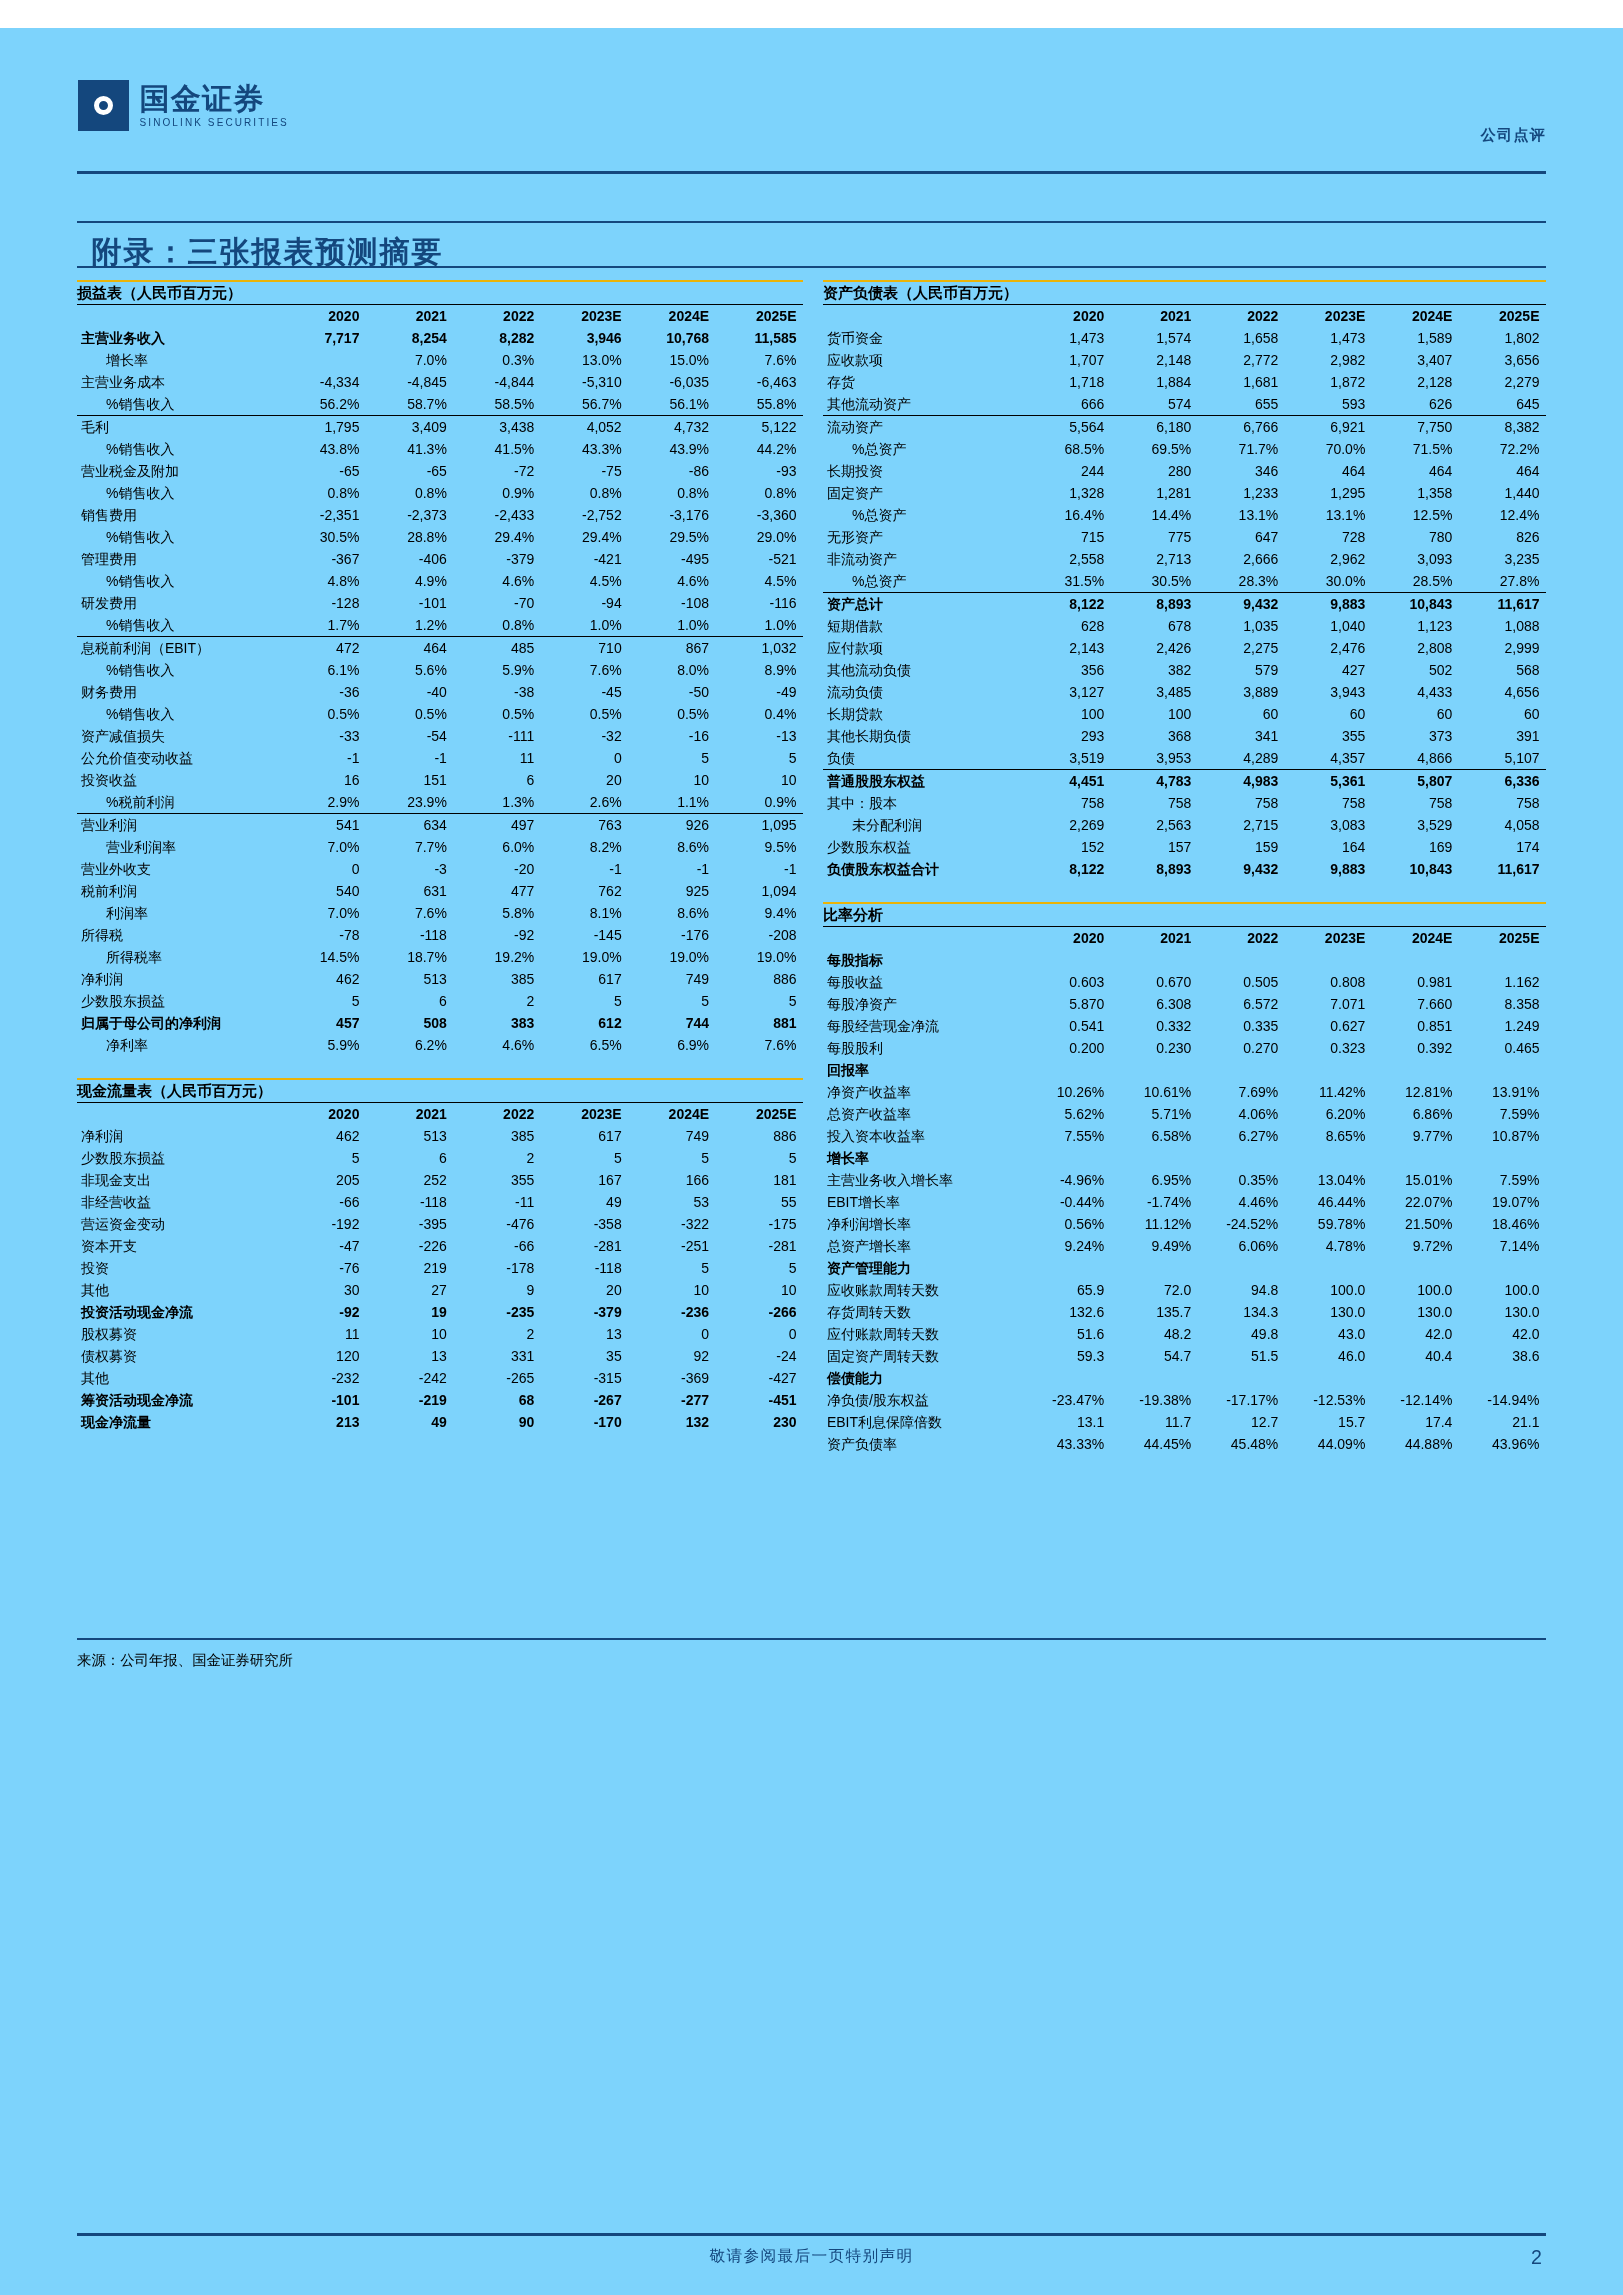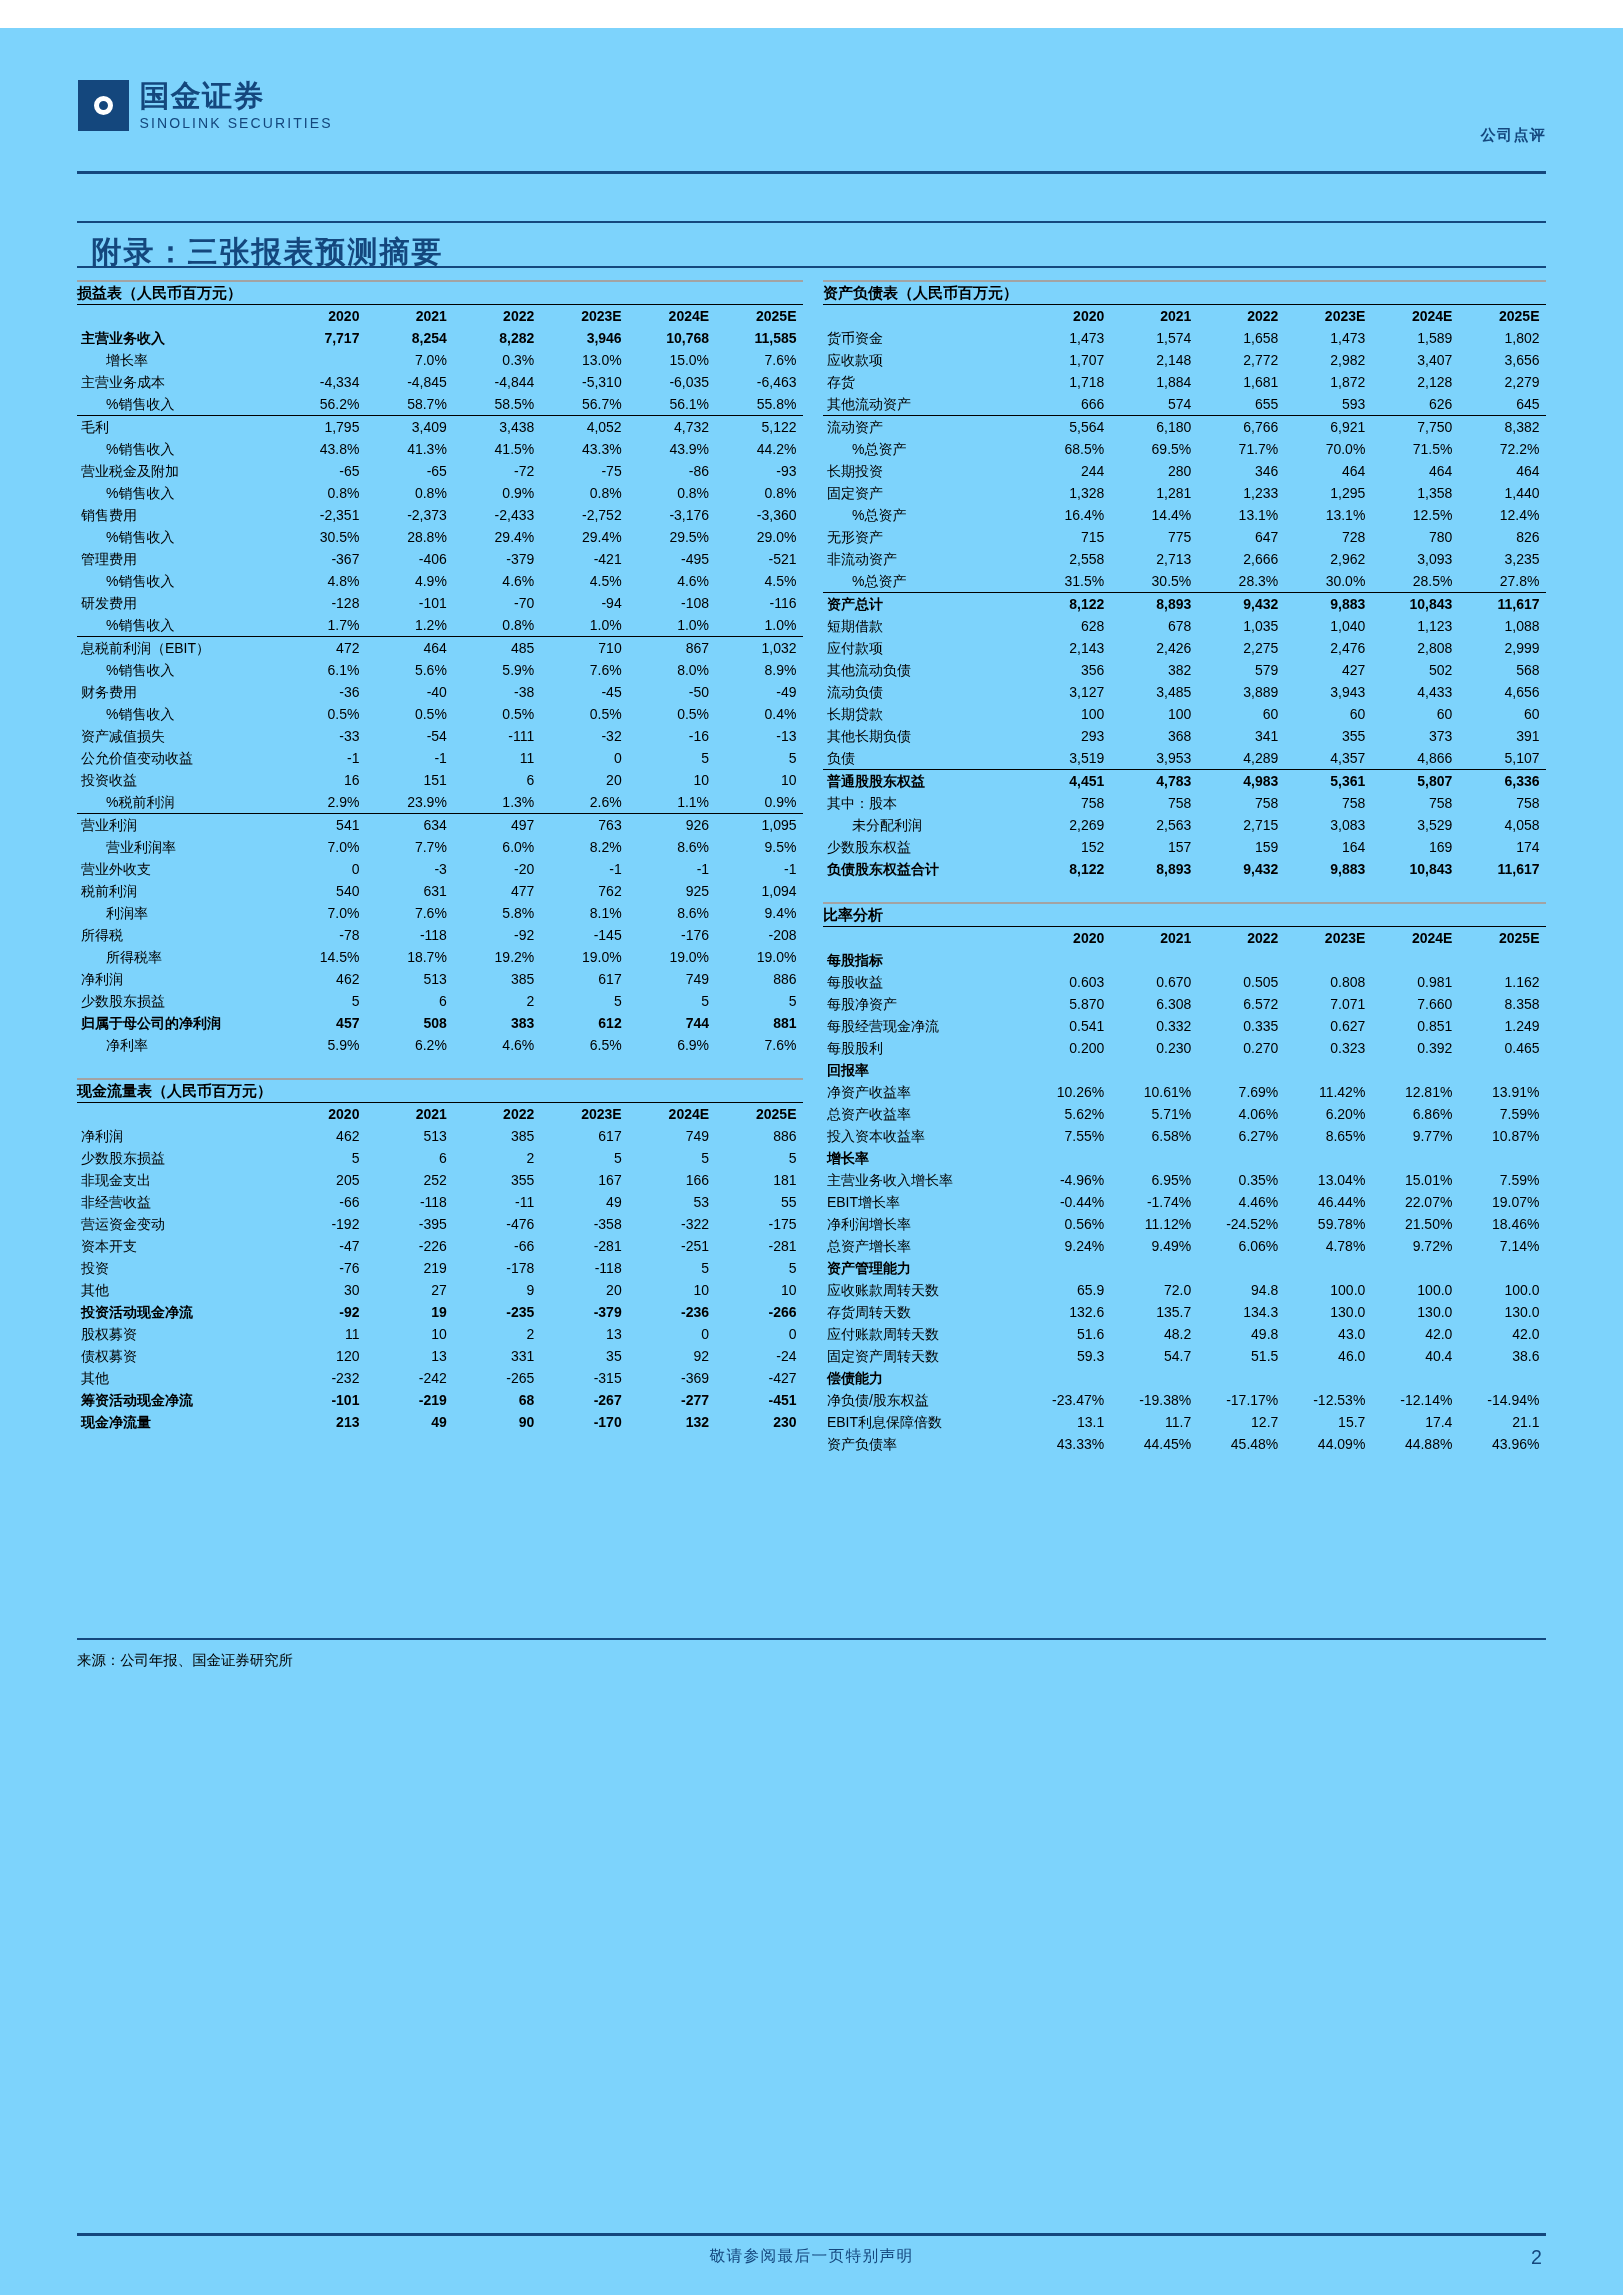--- a/index.html
+++ b/index.html
@@ -6,42 +6,42 @@
   body { width:1623px; height:2295px; font-family:"Liberation Serif", serif; color:#000; }
   .page { position:relative; width:1623px; height:2295px; background:#7dd3fc;margin-top:28px; }
 
   
   .header { position:absolute; left:0; top:0; width:1623px; height:141px; }
   .logo-wrap { position:absolute; left:78px; top:52px; display:flex; align-items:center; }
   .logo-mark { width:51px; height:51px; background:#14477d; display:flex; align-items:center; justify-content:center; }
   .logo-mark .inner { width:19.6px; height:19.6px; border:5.9px solid #fff; border-radius:50%; box-sizing:border-box; }
   .logo-text { margin-left:10.5px; }
   .logo-cn { font-family:"Liberation Sans", sans-serif; font-size:30px; font-weight:bold; color:#14477d; letter-spacing:1.3px; line-height:1.05; }
-  .logo-en { font-family:"Liberation Sans", sans-serif; font-size:14px; color:#14477d; letter-spacing:2.1px; margin-top:2.6px; }
+  .logo-en { font-family:"Liberation Sans", sans-serif; font-size:10px; color:#14477d; letter-spacing:2.1px; margin-top:2.6px; }
   .header-right { position:absolute; right:77px; top:98px; font-family:"Liberation Sans", sans-serif; font-size:15px; font-weight:bold; color:#14477d; letter-spacing:1.3px; }
   .header-rule { position:absolute; left:77px; top:143px; width:1469px; height:3.3px; background:#14477d; }
 
   
   .title-box { position:absolute; left:77px; top:193px; width:1469px; height:47px; border-top:2px solid #14477d; border-bottom:2px solid #14477d; box-sizing:border-box; }
   .title-text { position:absolute; left:14.4px; top:9.2px; font-family:"Liberation Sans", sans-serif; font-size:30px; font-weight:bold; color:#14477d; letter-spacing:2px; }
 
   
   .tables { position:absolute; left:77px; top:252px; width:1469px; }
   .col-left { position:absolute; left:0; top:0; width:726px; }
   .col-right { position:absolute; left:746px; top:0; width:723px; }
 
   table.fin { border-collapse:collapse; width:100%; font-family:"Liberation Sans", sans-serif; font-size:14px; color:#000; }
   table.fin td { padding:0; height:22px; line-height:22px; white-space:nowrap; }
   table.fin td.lbl { text-align:left; padding-left:3.9px; }
   table.fin td.num { text-align:right; padding-right:6.5px; font-family:"Liberation Sans", sans-serif; }
   .yrrow td { text-align:right; padding-right:6.5px; }
   .indent { padding-left:29px !important; }
   .bold td { font-weight:bold; }
   .topline td { border-top:1.3px solid #000; }
-  .sec-title { border-top:2px solid #a3a3a3; border-bottom:1.3px solid #000; }
+  .sec-title { border-top:2px solid #eab308; border-bottom:1.3px solid #000; }
   .sec-title td { font-weight:bold; font-size:15px; height:25px; line-height:25px; padding-left:3.9px; }
 
   .source { position:absolute; left:77px; top:1623px; font-family:"Liberation Sans", sans-serif; font-size:14.4px; color:#000; }
   .source-rule { position:absolute; left:77px; top:1610px; width:1469px; height:2px; background:#14477d; }
 
   
   .footer-rule { position:absolute; left:77px; top:2205px; width:1469px; height:2.6px; background:#14477d; }
   .footer-text { position:absolute; left:0; top:2218px; width:1623px; text-align:center; font-family:"Liberation Sans", sans-serif; font-size:15.7px; color:#14477d; letter-spacing:1.3px; }
   .page-num { position:absolute; right:81px; top:2218px; font-family:"Liberation Sans", sans-serif; font-size:19.6px; color:#14477d; }
 

